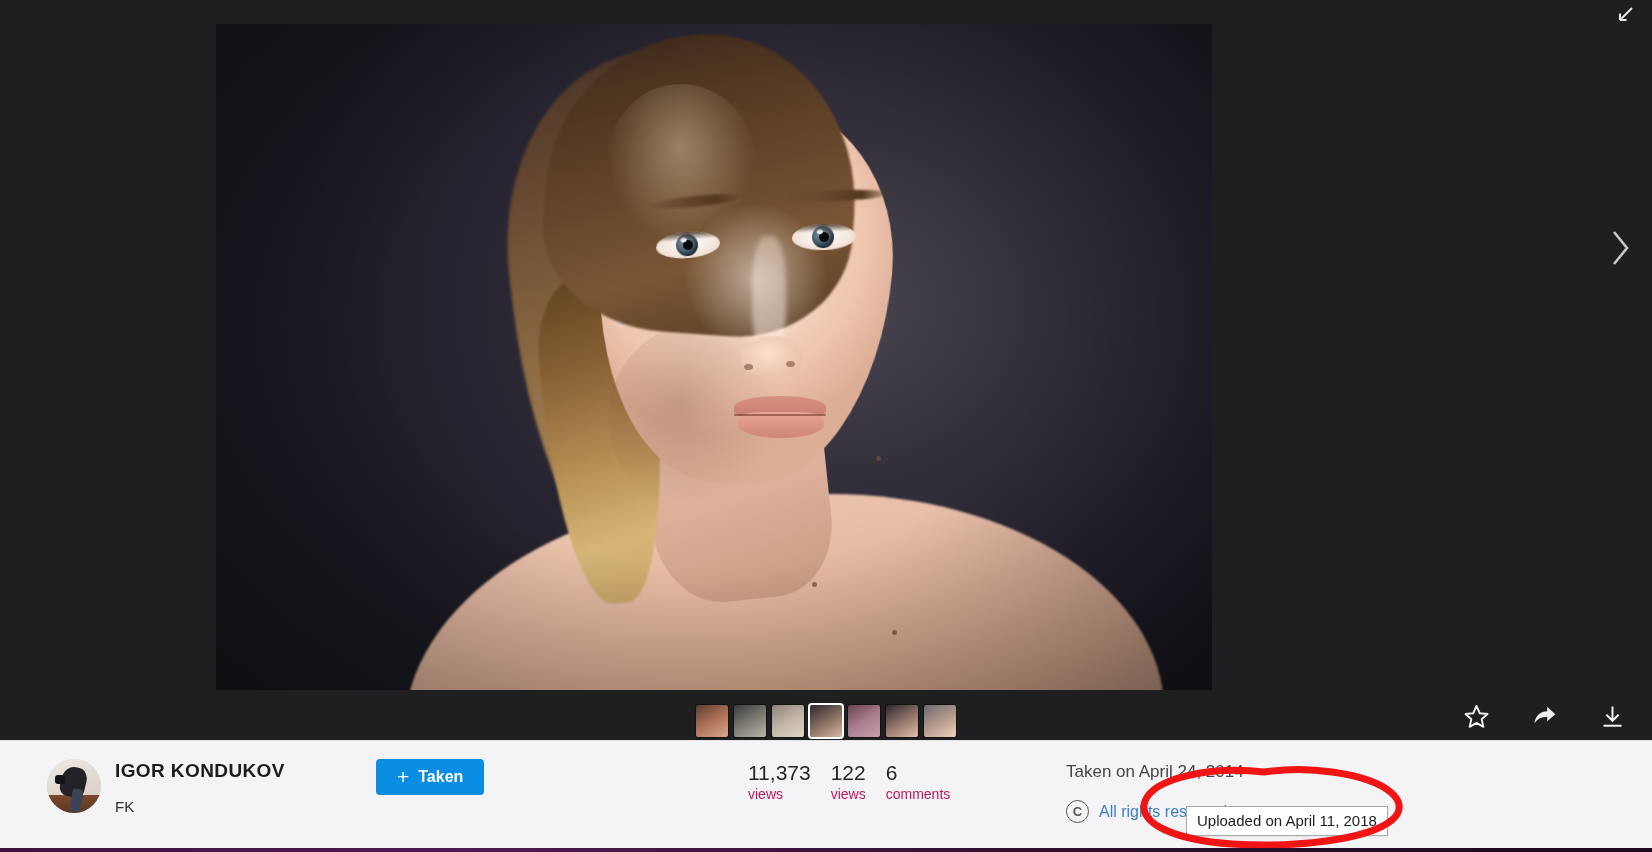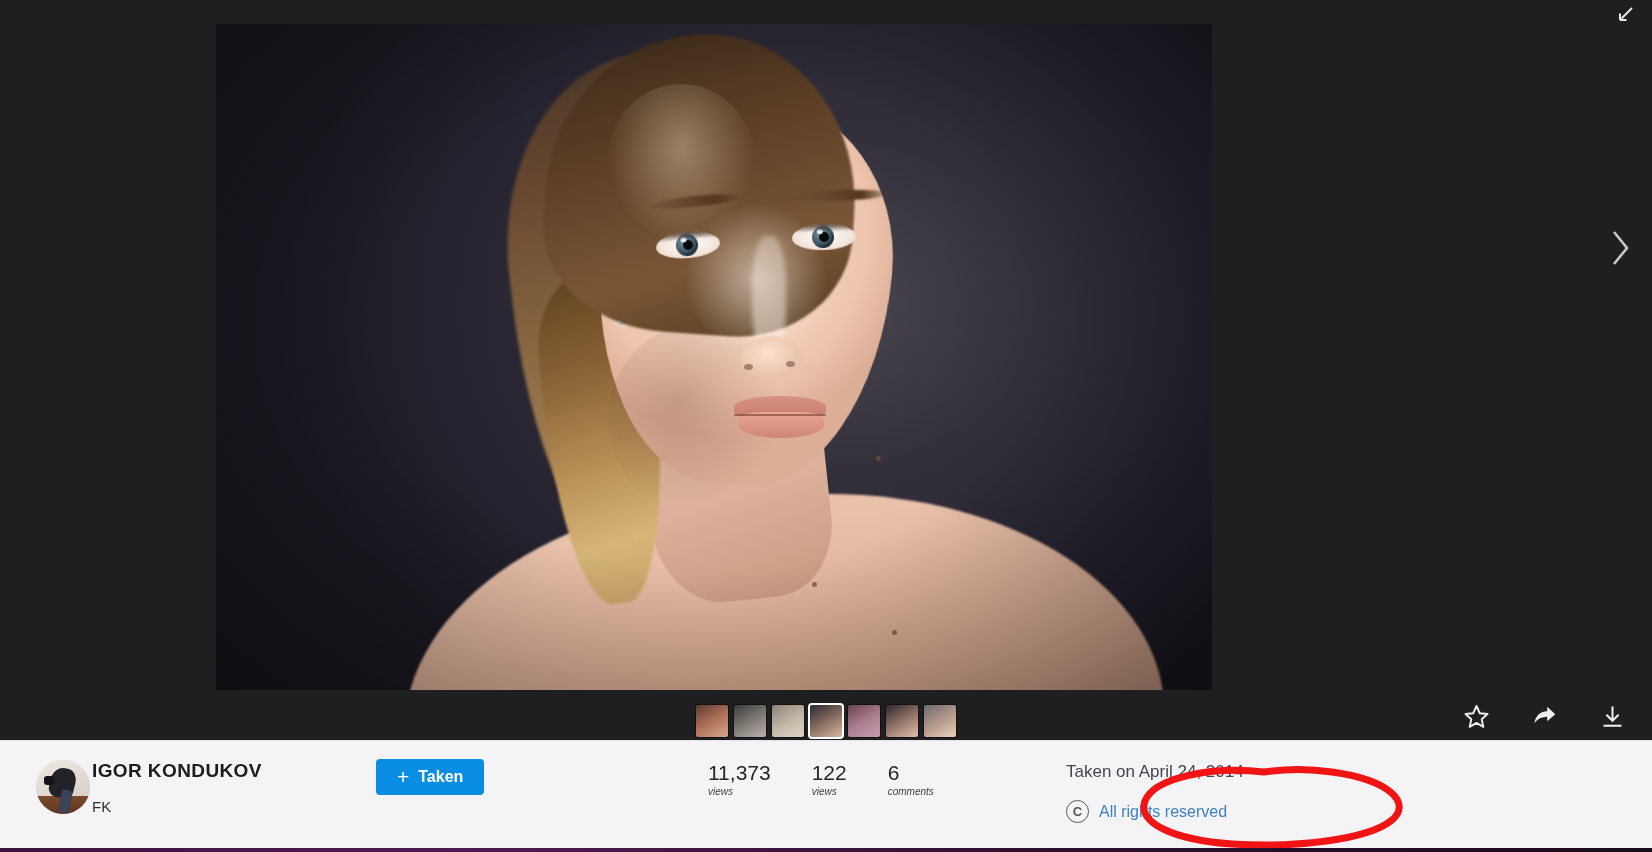--- a/index.html
+++ b/index.html
@@ -386,25 +386,25 @@
     left: 0;
     top: 740px;
     width: 1652px;
     height: 108px;
     background: #f4f4f6;
     border-top: 1px solid #e4e4e8;
   }
 
   .owner {
     position: absolute;
-    left: 36px;
+    left: 47px;
     top: 18px;
     display: flex;
-    align-items: center;
-    gap: 2px;
+    align-items: flex-start;
+    gap: 14px;
   }
   .avatar {
     width: 54px;
     height: 54px;
     border-radius: 50%;
     overflow: hidden;
     position: relative;
     background: #ddd8d2;
     flex: 0 0 auto;
     cursor: pointer;
@@ -468,37 +468,36 @@
   }
   .follow-plus {
     font-size: 21px;
     font-weight: 400;
     line-height: 1;
     margin-top: -2px;
   }
 
   .stats {
     position: absolute;
-    left: 708px;
+    left: 748px;
     top: 20px;
     display: flex;
-    gap: 41px;
+    gap: 20px;
   }
   .stat { text-align: left; cursor: pointer; }
   .stat-num {
     font-size: 21px;
     color: #25252b;
     line-height: 1.18;
     font-weight: 400;
   }
   .stat-lbl {
-    font-size: 10px;
-    color: #404040;
+    font-size: 14px;
+    color: #be185d;
     line-height: 1.2;
-    font-style: italic;
   }
 
   .dates {
     position: absolute;
     left: 1066px;
     top: 20px;
   }
   .taken {
     font-size: 17px;
     color: #45454c;
@@ -717,20 +716,21 @@
 
     <div class="dates">
       <div class="taken">Taken on April 24, 2014</div>
       <div class="license">
         <span class="cc-icon">C</span>
         <a class="license-link" href="#">All rights reserved</a>
       </div>
     </div>
   </div>
 
+  <div class="tooltip">Uploaded on April 11, 2018</div>
 
   <div class="annot">
     <svg width="270" height="88" viewBox="0 0 270 88" aria-hidden="true">
       <path d="M128 12 C74 6 18 18 9 41 C1 63 38 80 96 84 C158 88 232 80 256 60 C276 43 254 20 196 12 C170 8 148 9 128 12 Z" fill="none" stroke="#f01414" stroke-width="7" stroke-linecap="round"></path>
     </svg>
   </div>
 
   <div class="bottom-edge"></div>
 </div>
 

